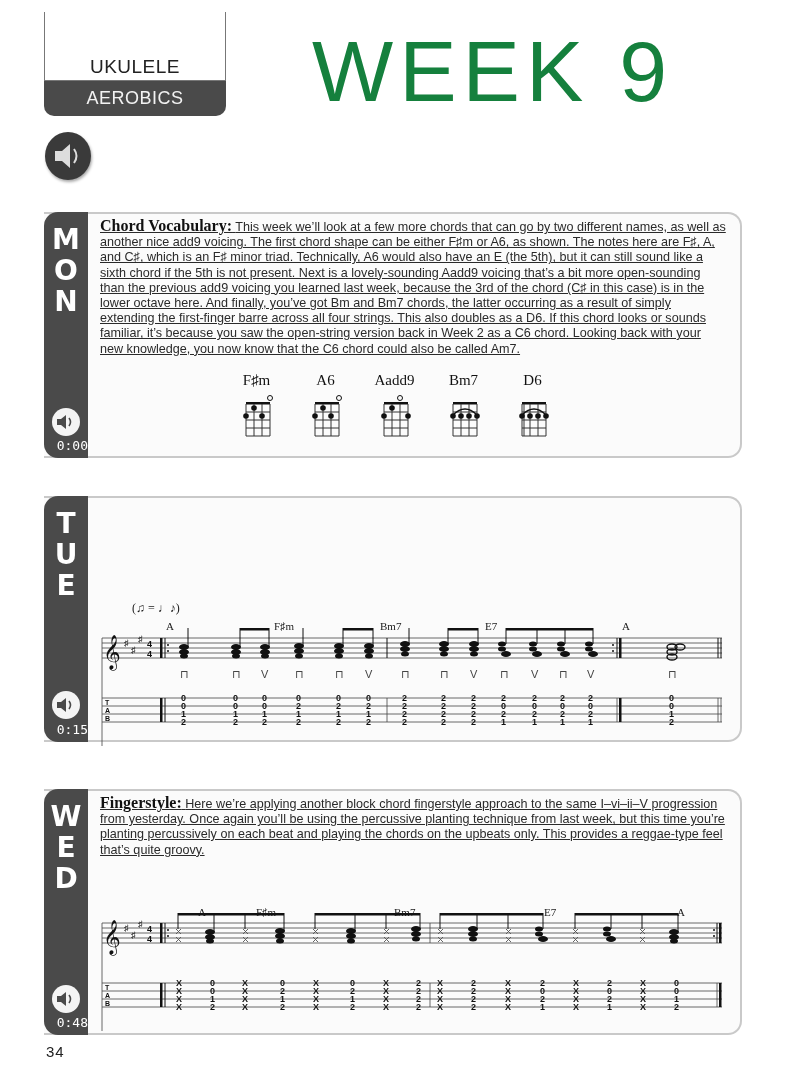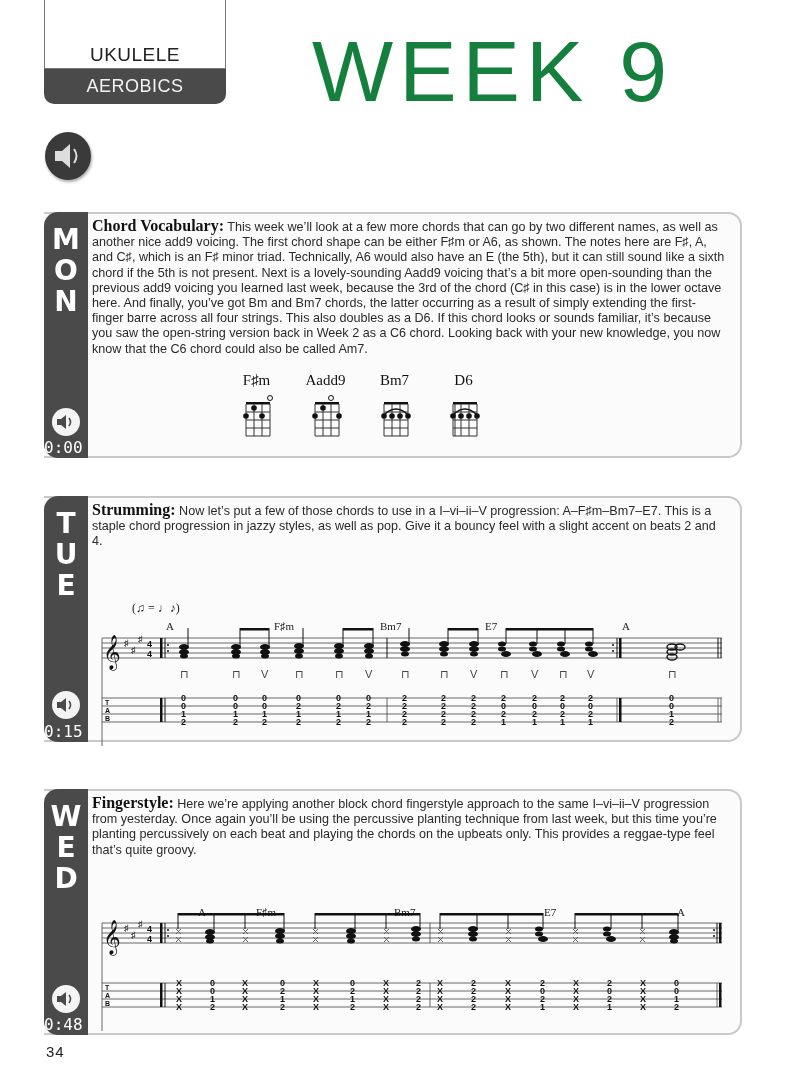--- a/index.html
+++ b/index.html
@@ -1,39 +1,39 @@
 <!DOCTYPE html>
 <html><head>
 <meta charset="utf-8">
 <style>
   html, body { margin:0; padding:0; }
   body { width:810px; height:1080px; background:#ffffff; position:relative; overflow:hidden; font-family:"Liberation Sans", sans-serif; color:#1a1a1a; }
 
   
-  .brand { position:absolute; left:44px; top:0; width:170px; height:104px; }
+  .brand { position:absolute; left:44px; top:12px; width:170px; height:104px; }
   .brand-top { position:absolute; left:0; top:0; width:180px; height:68px; border:1px solid #777; border-top:none; background:#fff; }
   .brand-top span { position:absolute; left:0; right:0; top:44px; text-align:center; font-size:19px; letter-spacing:0.5px; color:#222; }
   .brand-bottom { position:absolute; left:0; top:69px; width:182px; height:35px; background:#4a4a4a; border-radius:0 0 10px 10px; }
   .brand-bottom span { position:absolute; left:0; right:0; top:7px; text-align:center; font-size:18px; color:#f2f2f2; letter-spacing:0.5px; }
 
   .week-title { position:absolute; left:312px; top:28px; font-size:86px; letter-spacing:6px; font-weight:normal; color:#15803d; line-height:1; }
 
   .audio-main { position:absolute; left:45px; top:132px; width:46px; height:48px; border-radius:50%; background:#3a3a3a; box-shadow:1px 2px 3px rgba(0,0,0,0.35); }
   .audio-main svg { position:absolute; left:6px; top:8px; }
 
   
   .card { position:absolute; left:44px; width:698px; border:2px solid #c9c9c9; border-left:none; border-radius:0 14px 14px 0; background:#fbfbfb; box-sizing:border-box; }
   .card-tab { position:absolute; left:0; top:-2px; bottom:-2px; width:44px; background:#4a4a4a; border-radius:14px 0 0 14px; }
   .day-letters { position:absolute; left:0; width:44px; top:12px; text-align:center; }
   .day-letters div { color:#fff; font-family:"DejaVu Sans", sans-serif; font-weight:bold; font-size:28px; line-height:31px; }
   .tab-audio { position:absolute; left:8px; width:28px; height:28px; border-radius:50%; background:#f4f4f4; }
   .tab-audio svg { position:absolute; left:3px; top:4px; }
-  .tab-time { position:absolute; left:0; width:44px; text-align:left; color:#fff; font-size:16px; font-family:"DejaVu Sans Mono", monospace; }
-
-  .card-text { position:absolute; left:48px; right:14px; top:4px; font-size:12.6px; line-height:15.2px; color:#2a2a2a; }
+  .tab-time { position:absolute; left:0; width:44px; text-align:right; color:#fff; font-size:13px; font-family:"DejaVu Sans Mono", monospace; }
+
+  .card-text { position:absolute; left:56px; right:14px; top:4px; font-size:12.6px; line-height:15.2px; color:#2a2a2a;text-decoration:underline; }
   .card-text b { font-family:"Liberation Serif", serif; font-size:16px; font-weight:bold; color:#111; }
 
   .serif { font-family:"Liberation Serif", serif; }
   .chord-row { position:absolute; top:158px; left:178px; display:flex; gap:0; }
   .chord { width:69px; text-align:center; position:relative; }
   .chord-name { font-family:"Liberation Serif", serif; font-size:15px; color:#111; height:20px; }
   .chord svg { display:block; margin:2px auto 0; }
 
   .page-num { position:absolute; left:46px; top:1043px; font-size:15px; letter-spacing:1px; color:#222; }
 
@@ -94,20 +94,40 @@
             <line x1="9" y1="26" x2="33" y2="26"></line>
             <line x1="9" y1="34" x2="33" y2="34"></line>
             <line x1="9" y1="42" x2="33" y2="42"></line>
           </g>
         <circle cx="17" cy="14" r="2.8" fill="#111"></circle>
           <circle cx="9" cy="22" r="2.8" fill="#111"></circle>
           <circle cx="25" cy="22" r="2.8" fill="#111"></circle>
       </svg>
     </div>
 
+    <div class="chord">
+      <div class="chord-name">A6</div>
+      <svg width="40" height="46" viewBox="0 0 40 46">
+        <circle cx="33" cy="4" r="2.5" fill="none" stroke="#111" stroke-width="1"></circle>
+        <rect x="9" y="8" width="24" height="2.5" fill="#111"></rect>
+        <g stroke="#333" stroke-width="1" fill="none">
+            <line x1="9" y1="10" x2="9" y2="42"></line>
+            <line x1="17" y1="10" x2="17" y2="42"></line>
+            <line x1="25" y1="10" x2="25" y2="42"></line>
+            <line x1="33" y1="10" x2="33" y2="42"></line>
+            <line x1="9" y1="18" x2="33" y2="18"></line>
+            <line x1="9" y1="26" x2="33" y2="26"></line>
+            <line x1="9" y1="34" x2="33" y2="34"></line>
+            <line x1="9" y1="42" x2="33" y2="42"></line>
+          </g>
+        <circle cx="17" cy="14" r="2.8" fill="#111"></circle>
+          <circle cx="9" cy="22" r="2.8" fill="#111"></circle>
+          <circle cx="25" cy="22" r="2.8" fill="#111"></circle>
+      </svg>
+    </div>
 
     <div class="chord">
       <div class="chord-name">Aadd9</div>
       <svg width="40" height="46" viewBox="0 0 40 46">
         <circle cx="25" cy="4" r="2.5" fill="none" stroke="#111" stroke-width="1"></circle>
         <rect x="9" y="8" width="24" height="2.5" fill="#111"></rect>
         <g stroke="#333" stroke-width="1" fill="none">
             <line x1="9" y1="10" x2="9" y2="42"></line>
             <line x1="17" y1="10" x2="17" y2="42"></line>
             <line x1="25" y1="10" x2="25" y2="42"></line>
@@ -178,24 +198,20 @@
       <div>U</div>
       <div>E</div>
     </div>
     <div class="tab-audio" style="top:195px;">
       <svg width="22" height="20" viewBox="0 0 22 20">
           <path d="M2 7 L6 7 L11 3 L11 17 L6 13 L2 13 Z" fill="#4a4a4a"></path>
           <path d="M14 6 Q17 10 14 14" stroke="#4a4a4a" stroke-width="1.6" fill="none"></path>
         </svg>
     </div>
     <div class="tab-time" style="top:226px;">0:15</div>
-  </div>
-  <div class="card-text">
-    <b>Strumming:</b>
-    <span>Now let’s put a few of those chords to use in a I–vi–ii–V progression: A–F♯m–Bm7–E7. This is a staple chord progression in jazzy styles, as well as pop. Give it a bouncy feel with a slight accent on beats 2 and 4.</span>
   </div>
   <div class="serif" style="position:absolute; left:88px; top:103px; font-size:12px;">(♫ = ♩♪)</div>
 
   <div class="serif" style="position:absolute; left:122px; top:122px; font-size:11px;">A</div>
   <div class="serif" style="position:absolute; left:230px; top:122px; font-size:11px;">F♯m</div>
   <div class="serif" style="position:absolute; left:336px; top:122px; font-size:11px;">Bm7</div>
   <div class="serif" style="position:absolute; left:441px; top:122px; font-size:11px;">E7</div>
   <div class="serif" style="position:absolute; left:578px; top:122px; font-size:11px;">A</div>
 
   <svg class="staff-svg" width="640" height="120" viewBox="0 0 640 120" style="top:130px;">

